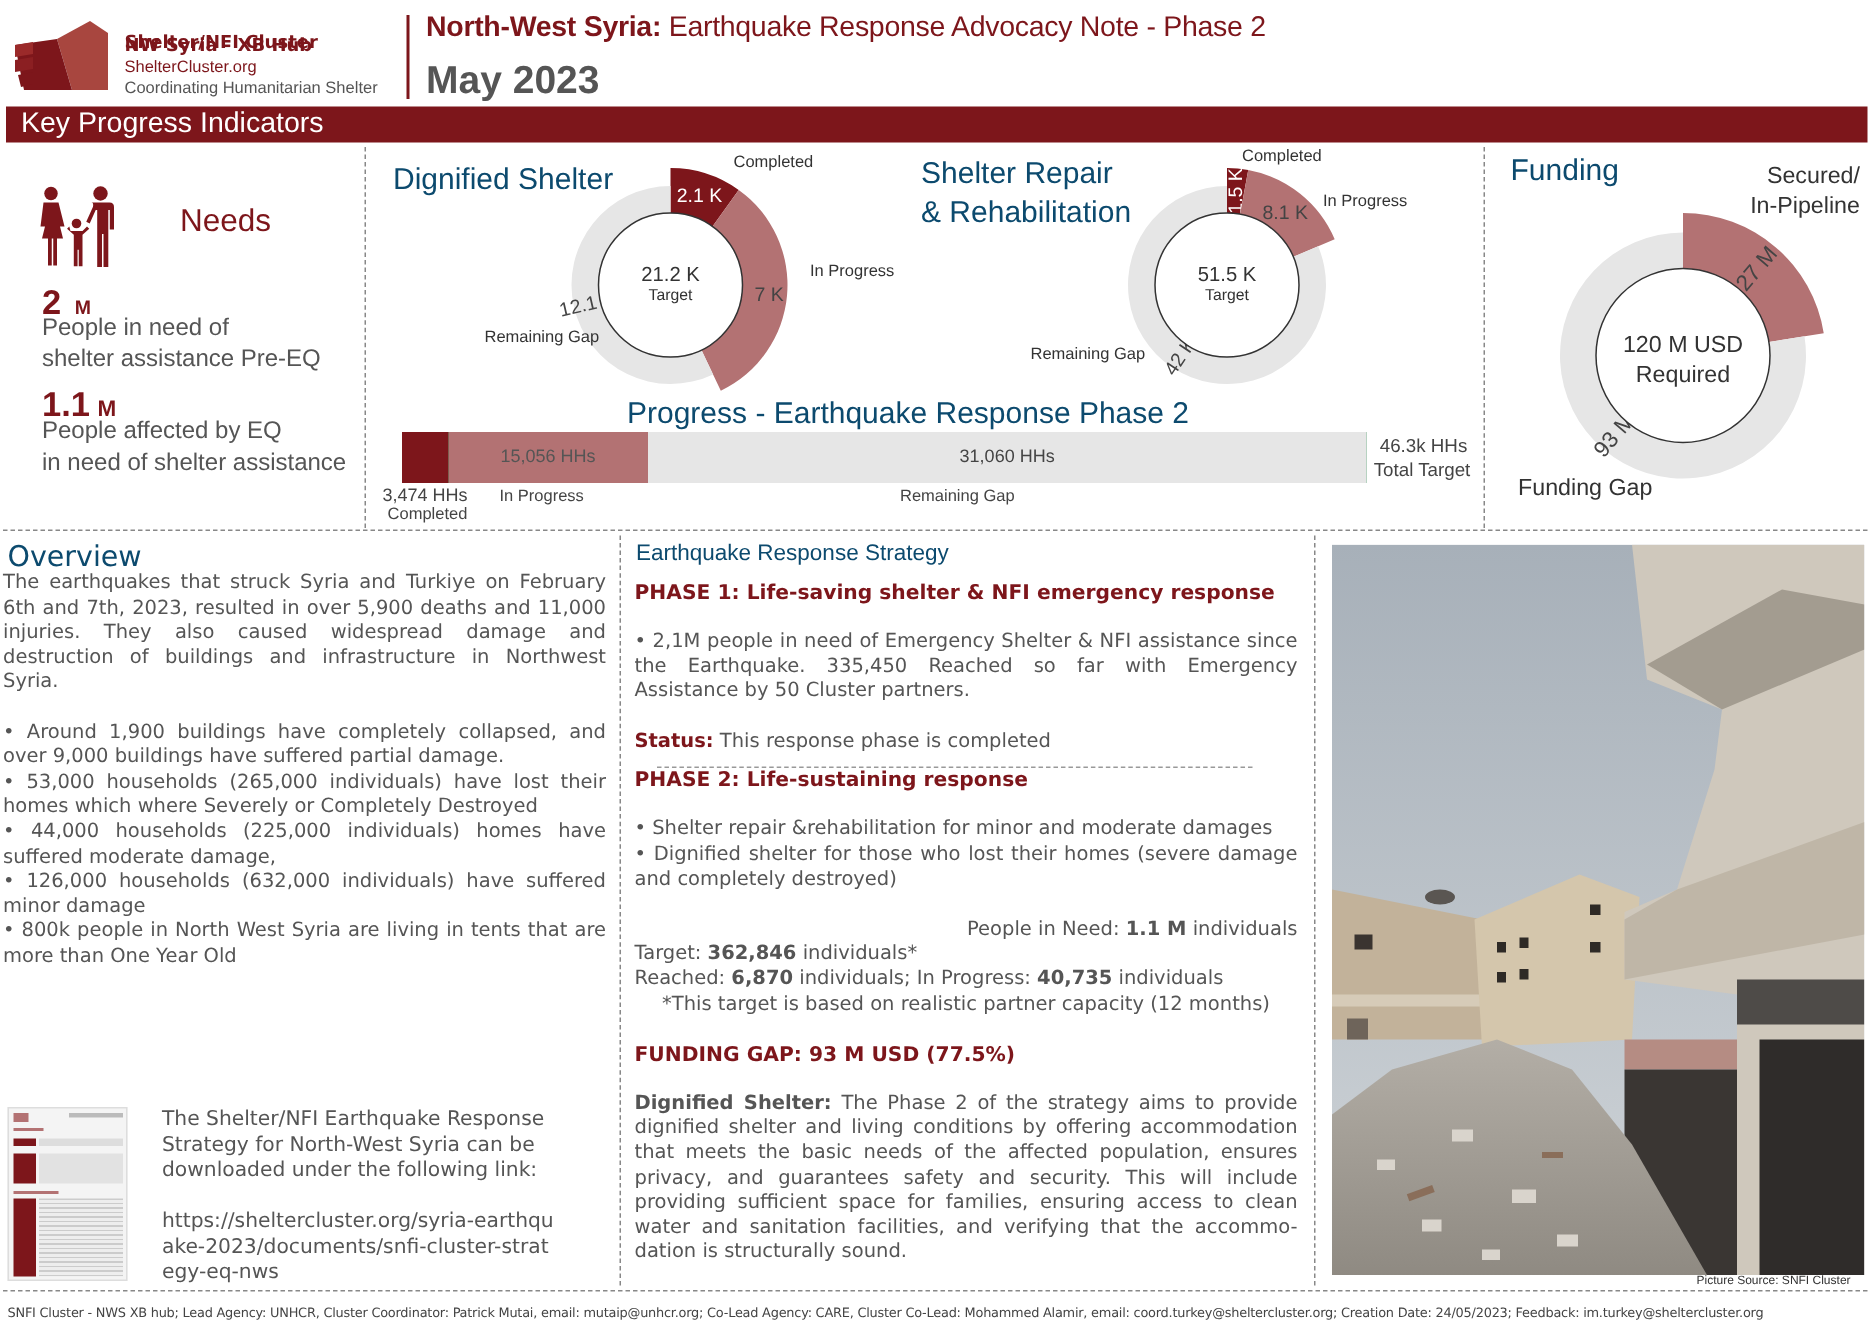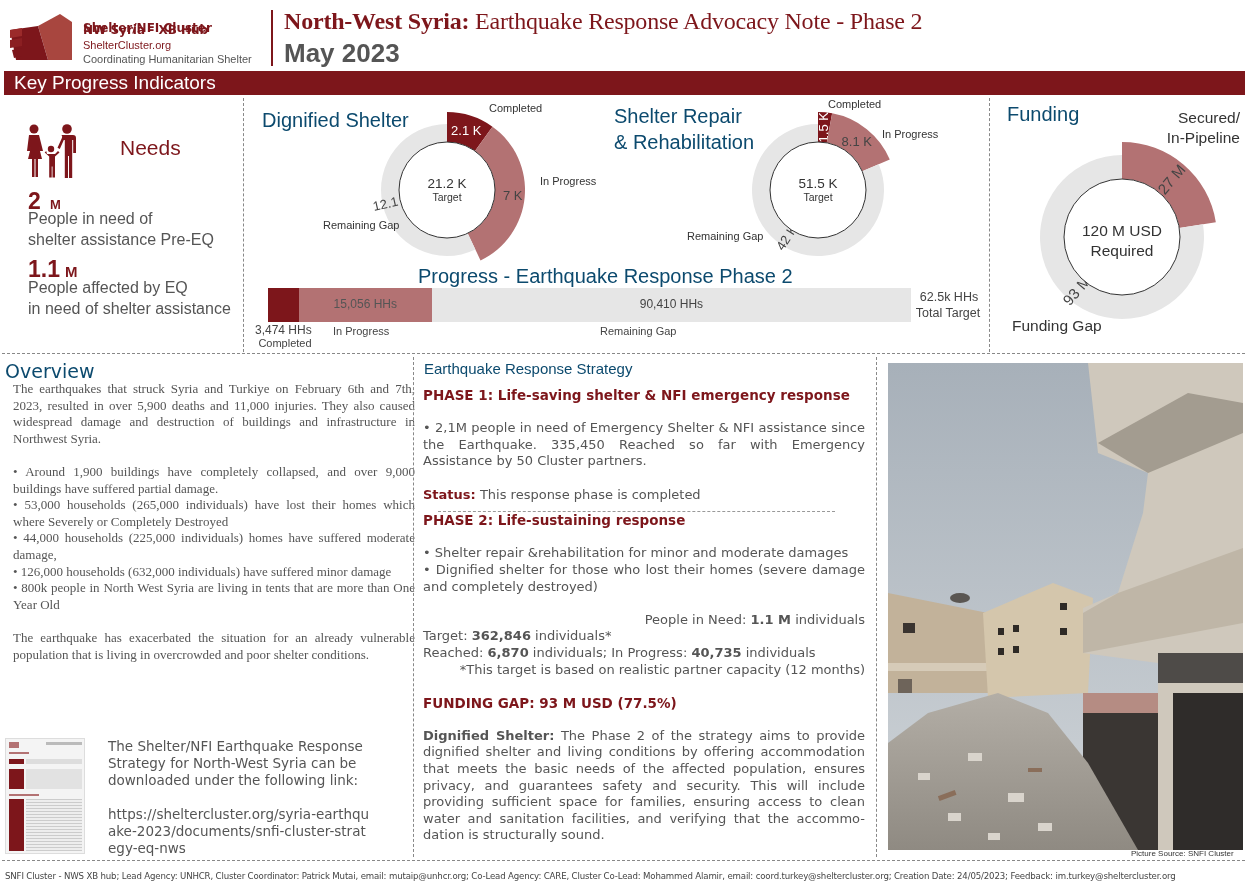--- a/index.html
+++ b/index.html
@@ -9,21 +9,21 @@
 
   
   #logo-box { left: 8px; top: 8px; width: 262px; height: 58px; }
   #logo-box svg { position: absolute; left: 0; top: 6px; }
   .logo-line { position: absolute; left: 75px; font-family: "DejaVu Sans", sans-serif; white-space: nowrap; }
   .logo-l1 { top: 1px; font-size: 12px; font-weight: bold; color: #7d161b; margin-top: 12px; }
   .logo-l2 { top: 15px; font-size: 12px; font-weight: bold; color: #7d161b; }
   .logo-l3 { top: 31px; font-size: 11px; color: #7d161b; font-family: "Liberation Sans", sans-serif; }
   .logo-l4 { top: 45px; font-size: 11px; color: #555; font-family: "Liberation Sans", sans-serif; }
   #header-divider { left: 271px; top: 10px; width: 2px; height: 56px; background: #7d161b; }
-  #title { left: 284px; top: 8px; font-family: Liberation Serif, serif; font-size: 24px; color: #7d161b; white-space: nowrap; letter-spacing: -0.2px; }
+  #title { left: 284px; top: 8px; font-family: Liberation Sans, sans-serif; font-size: 19px; color: #7d161b; white-space: nowrap; letter-spacing: -0.2px; }
   #title b { font-weight: bold; }
   #subtitle { left: 284px; top: 38px; font-family: "Liberation Sans", sans-serif; font-size: 26px; color: #555; font-weight: bold; }
 
   #kpi-bar { left: 4px; top: 71px; width: 1241px; height: 24px; background: #7d161b; }
   #kpi-bar span { position: absolute; left: 10px; top: 1px; color: #fff; font-family: "Liberation Sans", sans-serif; font-size: 19px; }
 
   
   #needs-icon { left: 22px; top: 124px; }
   #needs-title { left: 120px; top: 136px; font-family: "Liberation Sans", sans-serif; font-size: 21px; color: #7d161b; }
   .big-num { font-family: "Liberation Sans", sans-serif; font-weight: bold; color: #7d161b; }
@@ -169,43 +169,42 @@
   </svg>
 <div class="abs" style="left:1012px; top:317px; font-family:'Liberation Sans',sans-serif; font-size:15.5px; color:#333;">Funding Gap</div>
 
 <div id="prog-title" class="abs sec-title">Progress - Earthquake Response Phase 2</div>
 <div id="prog-bar" class="abs">
   <div class="prog-seg" id="prog-seg-0" style="background: rgb(125, 22, 27); left: 0px; width: 30.726px;"></div>
   <div class="prog-seg" id="prog-seg-1" style="background: rgb(179, 114, 115); left: 30.726px; width: 133.164px;">
     <span class="prog-text abs" style="top:9px; width:100%; text-align:center; color:#555;">15,056 HHs</span>
   </div>
   <div class="prog-seg" id="prog-seg-2" style="background: rgb(230, 230, 230); left: 163.89px; width: 479.11px;">
-    <span class="prog-text abs" style="top:9px; width:100%; text-align:center; color:#444;">90,410 HHs</span>
+    <span class="prog-text abs" style="top:9px; width:100%; text-align:center; color:#444;">31,060 HHs</span>
   </div>
 </div>
 <div class="abs prog-text" style="left:255px; top:323px;">3,474 HHs</div>
 <div class="abs prog-text" style="left:257px; top:337px; font-size:11px; width:56px; text-align:center;">Completed</div>
 <div class="abs prog-text" style="left:333px; top:325px; font-size:11px;">In Progress</div>
 <div class="abs prog-text" style="left:600px; top:325px; font-size:11px;">Remaining Gap</div>
-<div class="abs prog-text" style="left:914px; top:290px; width:70px; text-align:center; font-size:12.5px;">62.5k  HHs</div>
+<div class="abs prog-text" style="left:914px; top:290px; width:70px; text-align:center; font-size:12.5px;">46.3k  HHs</div>
 <div class="abs prog-text" style="left:910px; top:306px; width:76px; text-align:center; font-size:12.5px;">Total Target</div>
 
 <div class="abs hdash" style="left:2px; top:353px; width:1243px;"></div>
 
 <div class="abs sec-title" style="left:5px; top:360px; font-size:19px; font-family:'DejaVu Sans',sans-serif;">Overview</div>
-<div class="abs body-text" style="left:13px; top:381px; width:402px;font-family:Liberation Serif, serif;">
+<div class="abs body-text" style="left:2px; top:381px; width:402px;">
   <p>The earthquakes that struck Syria and Turkiye on February 6th and 7th, 2023, resulted in over 5,900 deaths and 11,000 injuries. They also caused widespread damage and destruction of buildings and infrastructure in Northwest Syria.</p>
   <div class="gap"></div>
   <p>• Around 1,900 buildings have completely collapsed, and over 9,000 buildings have suffered partial damage.</p>
   <p>• 53,000 households (265,000 individuals) have lost their homes which where Severely or Completely Destroyed</p>
   <p>• 44,000 households (225,000 individuals) homes have suffered moderate damage,</p>
   <p>• 126,000 households (632,000 individuals) have suffered minor damage</p>
   <p>• 800k people in North West Syria are living in tents that are more than One Year Old</p>
   <div class="gap"></div>
-  <p>The earthquake has exacerbated the situation for an already vulnerable population that is living in overcrowded and poor shelter conditions.</p>
 </div>
 
 <div id="thumb" class="abs">
   <div style="position:absolute; left:3px; top:3px; width:10px; height:6px; background:#b37273;"></div>
   <div style="position:absolute; left:40px; top:3px; width:36px; height:3px; background:#bbb;"></div>
   <div style="position:absolute; left:3px; top:13px; width:20px; height:2px; background:#b37273;"></div>
   <div style="position:absolute; left:3px; top:20px; width:15px; height:5px; background:#7d161b;"></div>
   <div style="position:absolute; left:20px; top:20px; width:56px; height:5px; background:#ddd;"></div>
   <div style="position:absolute; left:3px; top:30px; width:15px; height:20px; background:#7d161b;"></div>
   <div style="position:absolute; left:20px; top:30px; width:56px; height:20px; background:#e2e2e2;"></div>
@@ -230,21 +229,21 @@
   <p><span class="st-b">Status:</span><span> This response phase is completed</span></p>
   <div style="height:9px; margin:0 30px 0 15px; border-top:1.3px dashed #999; position:relative; top:8px;"></div>
   <p class="phase-h">PHASE 2: Life-sustaining response</p>
   <div class="gap"></div>
   <p>• Shelter repair &amp;rehabilitation for minor and moderate damages</p>
   <p>• Dignified shelter for those who lost their homes (severe damage and completely destroyed)</p>
   <div class="gap"></div>
   <p style="text-align:right;"><span>People in Need: </span><b>1.1 M</b><span> individuals</span></p>
   <p style="text-align:left;"><span>Target: </span><b>362,846</b><span> individuals*</span></p>
   <p style="text-align:left;"><span>Reached: </span><b>6,870</b><span> individuals; In Progress: </span><b>40,735</b><span> individuals</span></p>
-  <p style="text-align:right;">*This target is based on realistic partner capacity (12 months)</p>
+  <p style="text-align:center;">*This target is based on realistic partner capacity (12 months)</p>
   <div class="gap"></div>
   <p class="phase-h">FUNDING GAP: 93 M USD (77.5%)</p>
   <div class="gap"></div>
   <p><b style="color:#555;">Dignified Shelter:</b><span> The Phase 2 of the strategy aims to provide dignified shelter and living conditions by offering accommodation that meets the basic needs of the affected population, ensures privacy, and guarantees safety and security. This will include providing sufficient space for families, ensuring access to clean water and sanitation facilities, and verifying that the accommo-dation is structurally sound.</span></p>
 </div>
 
 <div class="abs vdash" style="left:876px; top:357px; height:500px;"></div>
 
 <div id="photo" class="abs">
   <svg width="355" height="487" viewBox="0 0 355 487">

